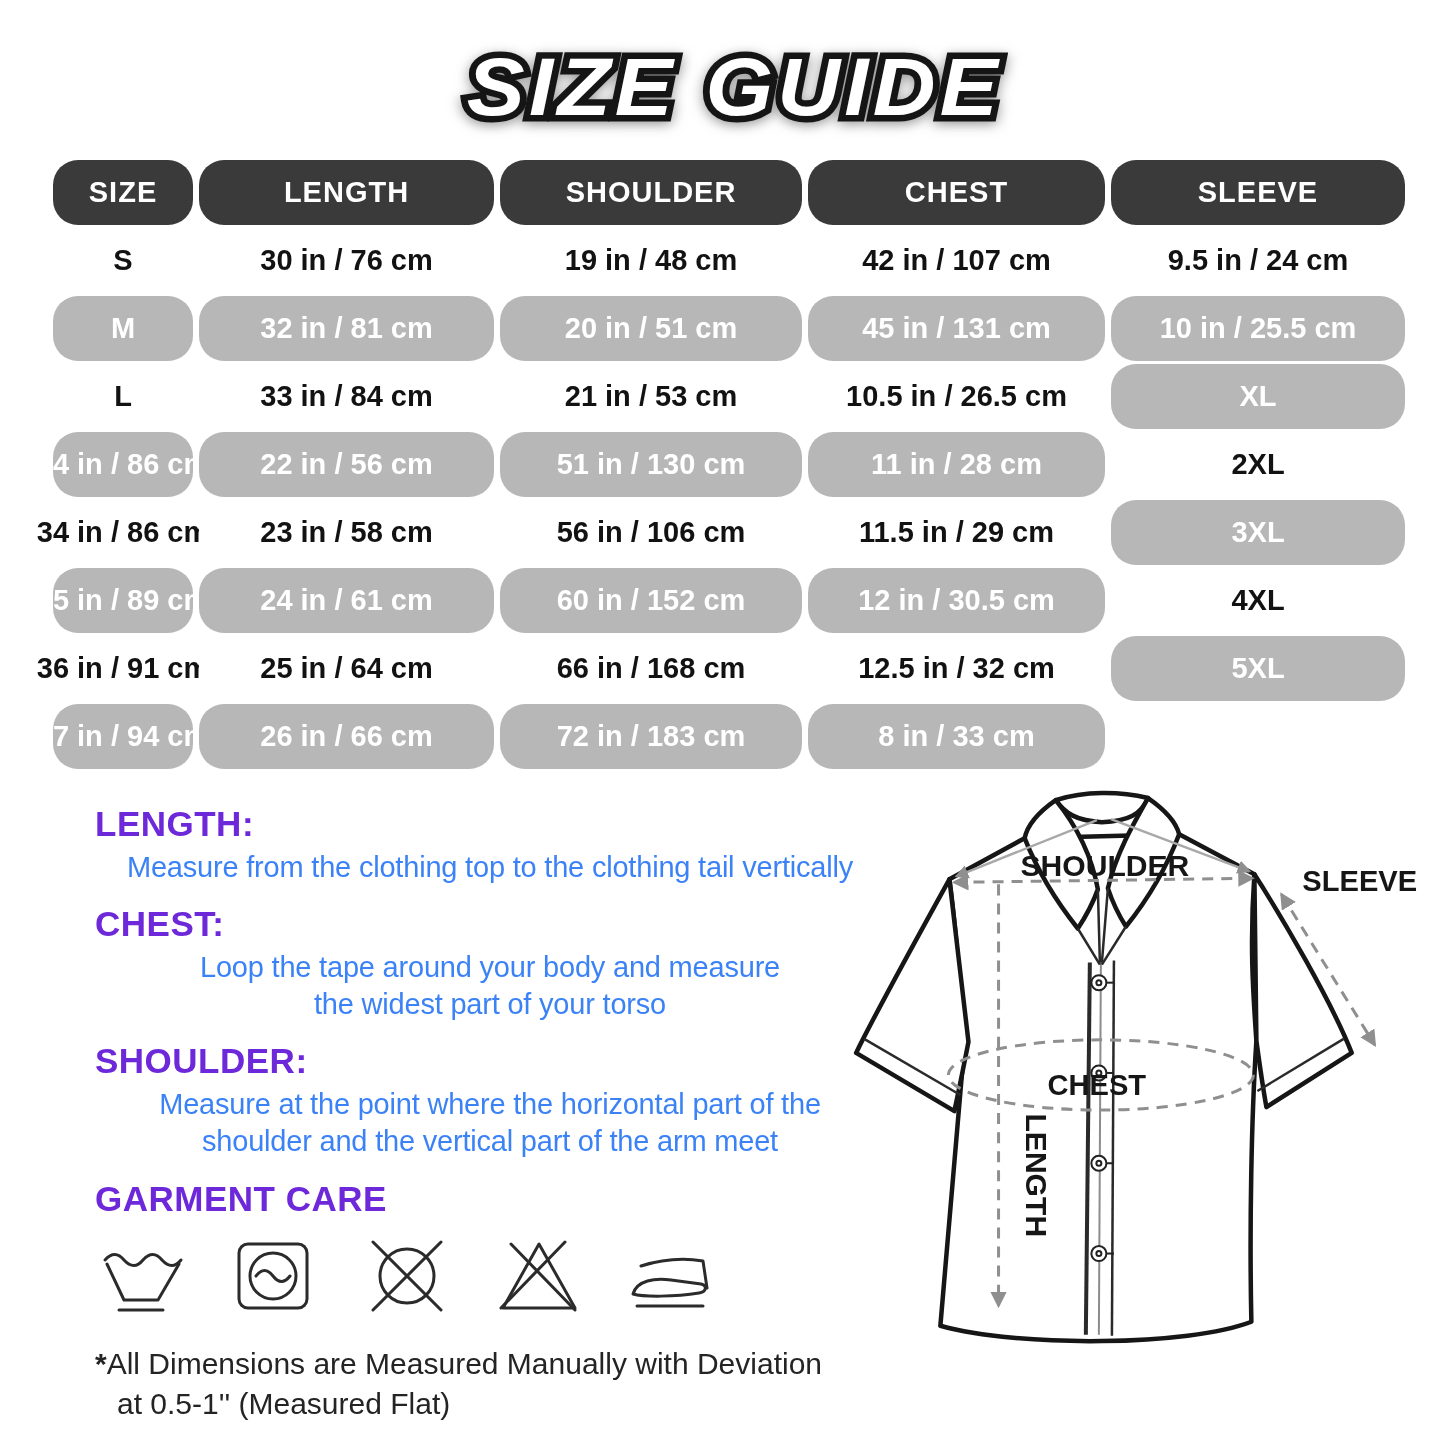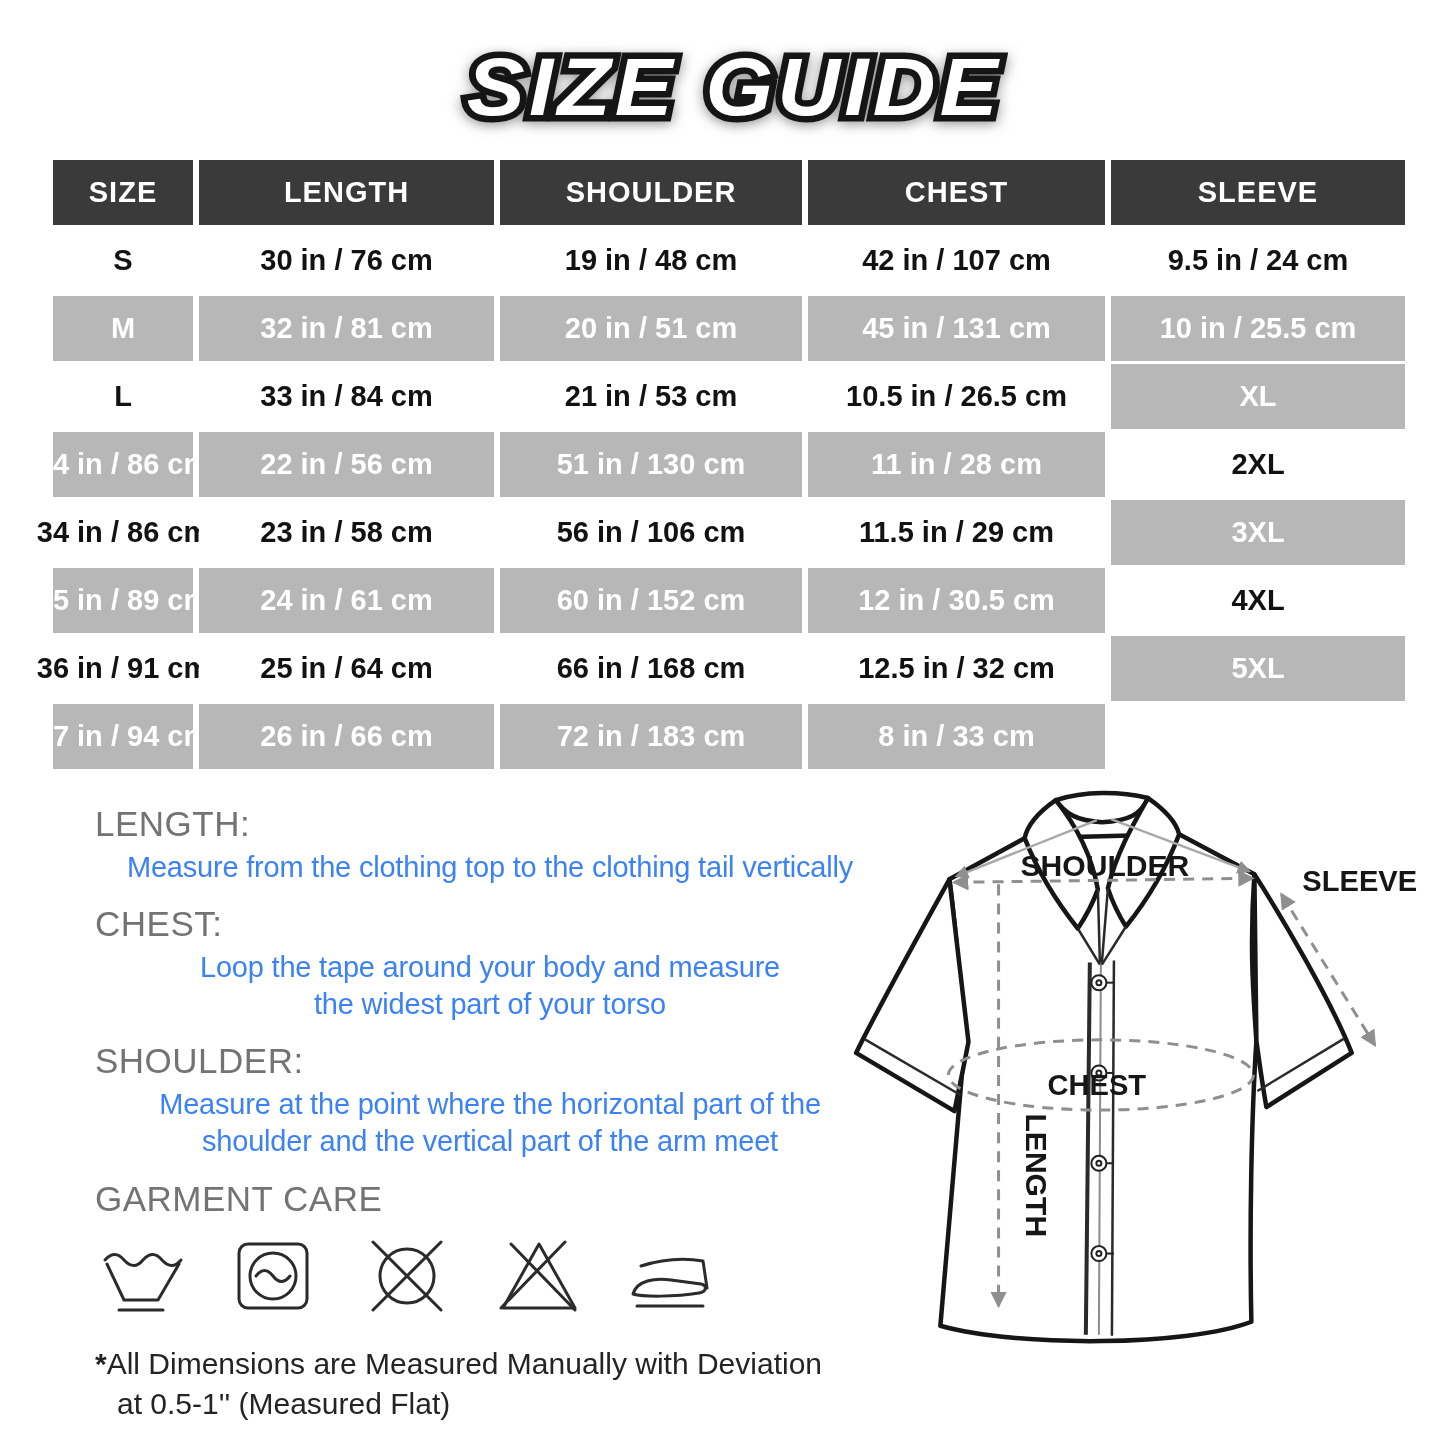--- a/index.html
+++ b/index.html
@@ -26,31 +26,31 @@
   
   .size-table {
     position:absolute; left:53px; top:160px;
     display:grid;
     grid-template-columns:140px 295px 302px 297px 294px;
     grid-auto-rows:65px;
     column-gap:6px; row-gap:3px;
   }
   .cell {
     display:flex; align-items:center; justify-content:center;
-    font-weight:bold; font-size:29px; white-space:nowrap;
+    font-weight:bold; font-size:29px; white-space:nowrap;border-radius:25px;
   }
   .cell.hdr { background:#3a3a3a; color:#ffffff; letter-spacing:1px; }
   .row-light { background:#ffffff; color:#121212; }
   .row-dark  { background:#b7b7b7; color:#ffffff; }
 
   
   .info { position:absolute; left:95px; top:804px; width:790px; }
   .section { margin-bottom:18px; }
   .sec-heading {
-    font-size:35px; font-weight:normal; color:#737373;
+    font-size:35px; font-weight:bold; color:#6d28d9;
     margin:0 0 5px 0; letter-spacing:0.5px;
   }
   .body-line {
     font-size:29px; color:#3b82f6; line-height:1.28;
     letter-spacing:-0.2px; white-space:nowrap;text-align:center;
   }
   .care-icons { display:flex; align-items:center; gap:40px; margin:14px 0 0 2px; height:92px; }
   svg.care { stroke:#2b2b2b; stroke-width:3; fill:none; stroke-linecap:round; stroke-linejoin:round; }
 
   .note { margin-top:22px; font-size:30px; color:#242424; }

